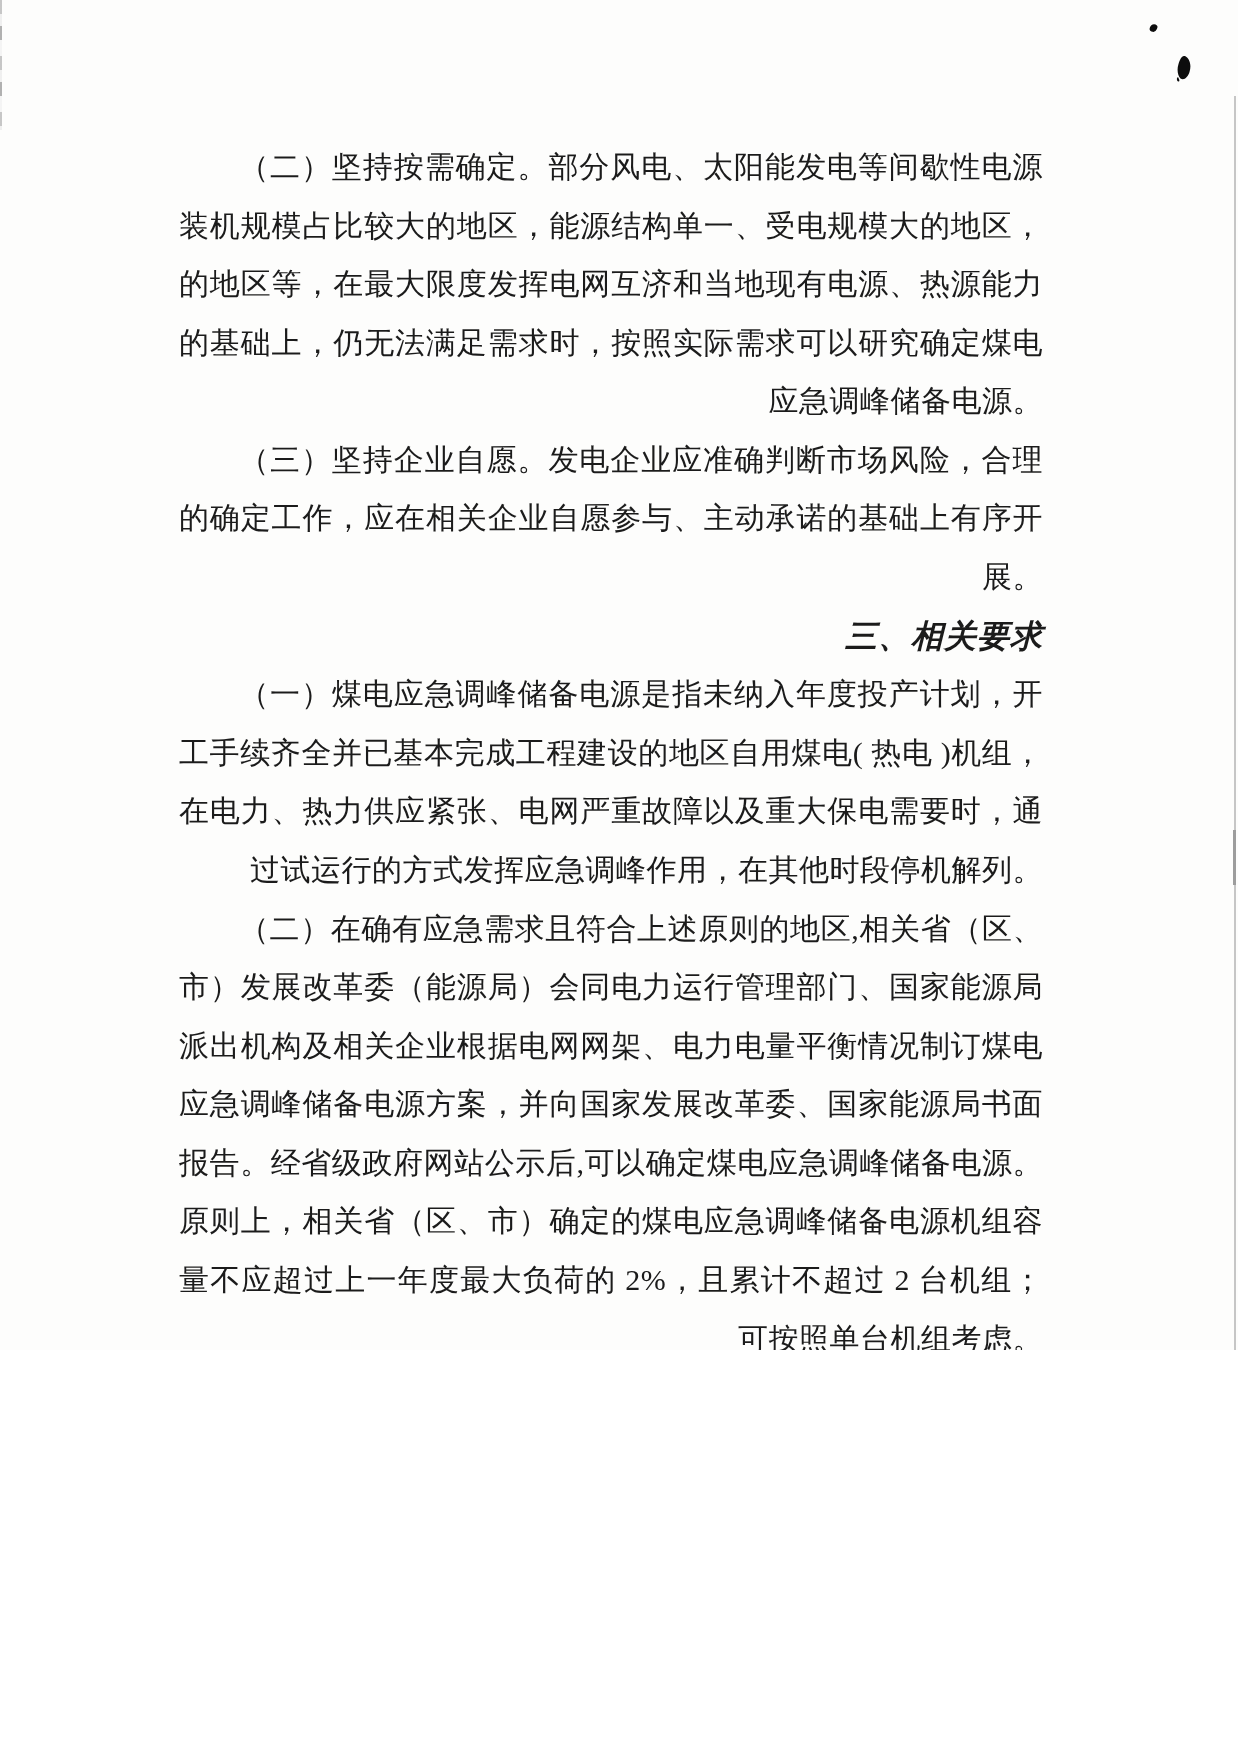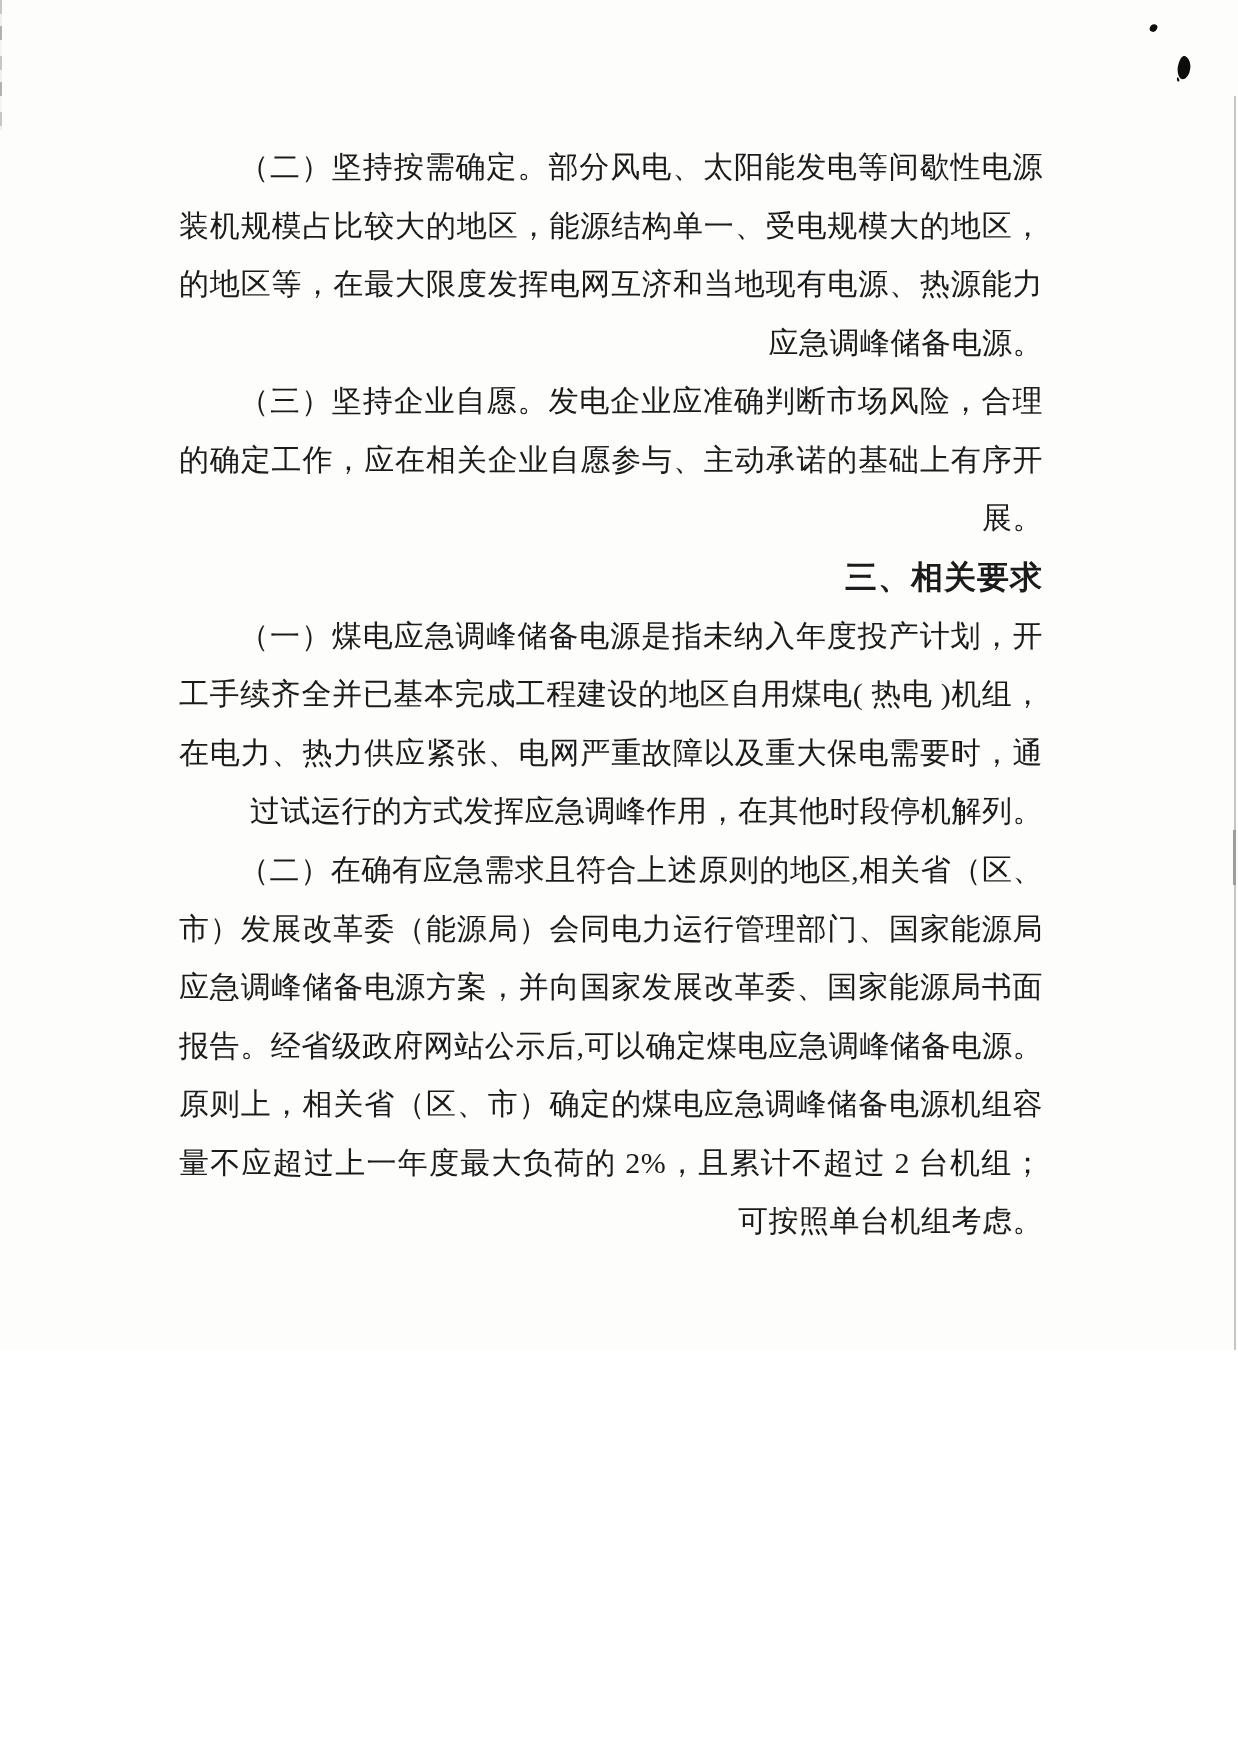--- a/index.html
+++ b/index.html
@@ -36,20 +36,21 @@
     text-align: justify;
     text-align-last: justify;
     text-justify: inter-character;
   }
   .line.i { text-indent: 2em; }
   .line.h {
     font-family: "Liberation Sans", "DejaVu Sans", sans-serif;
     font-weight: 700;
     font-size: 32px;
     letter-spacing: 1px;
+    font-style: italic;
   }
   
   .pagenum {
     position: absolute;
     left: 172px;
     top: 1568px;
     font-size: 40px;
     line-height: 46px;
     color: #161616;
     font-family: "Liberation Serif", "DejaVu Serif", serif;
@@ -128,31 +129,33 @@
 </style>
 </head>
 <body>
 
 <div class="page">
 
   <div class="textblock">
     <div class="line i j">（二）坚持按需确定。部分风电、太阳能发电等间歇性电源</div>
     <div class="line j">装机规模占比较大的地区，能源结构单一、受电规模大的地区，</div>
     <div class="line j">的地区等，在最大限度发挥电网互济和当地现有电源、热源能力</div>
+    <div class="line j">的基础上，仍无法满足需求时，按照实际需求可以研究确定煤电</div>
     <div class="line">应急调峰储备电源。</div>
     <div class="line i j">（三）坚持企业自愿。发电企业应准确判断市场风险，合理</div>
     <div class="line j">的确定工作，应在相关企业自愿参与、主动承诺的基础上有序开</div>
     <div class="line">展。</div>
     <div class="line i h">三、相关要求</div>
     <div class="line i j">（一）煤电应急调峰储备电源是指未纳入年度投产计划，开</div>
     <div class="line j">工手续齐全并已基本完成工程建设的地区自用煤电( 热电 )机组，</div>
     <div class="line j">在电力、热力供应紧张、电网严重故障以及重大保电需要时，通</div>
     <div class="line">过试运行的方式发挥应急调峰作用，在其他时段停机解列。</div>
     <div class="line i j">（二）在确有应急需求且符合上述原则的地区,相关省（区、</div>
     <div class="line j">市）发展改革委（能源局）会同电力运行管理部门、国家能源局</div>
+    <div class="line j">派出机构及相关企业根据电网网架、电力电量平衡情况制订煤电</div>
     <div class="line j">应急调峰储备电源方案，并向国家发展改革委、国家能源局书面</div>
     <div class="line j">报告。经省级政府网站公示后,可以确定煤电应急调峰储备电源。</div>
     <div class="line j">原则上，相关省（区、市）确定的煤电应急调峰储备电源机组容</div>
     <div class="line j">量不应超过上一年度最大负荷的 2%，且累计不超过 2 台机组；</div>
     <div class="line">可按照单台机组考虑。</div>
   </div>
 
   <div class="pagenum">2</div>
 
   <div class="ink-dot"></div>

